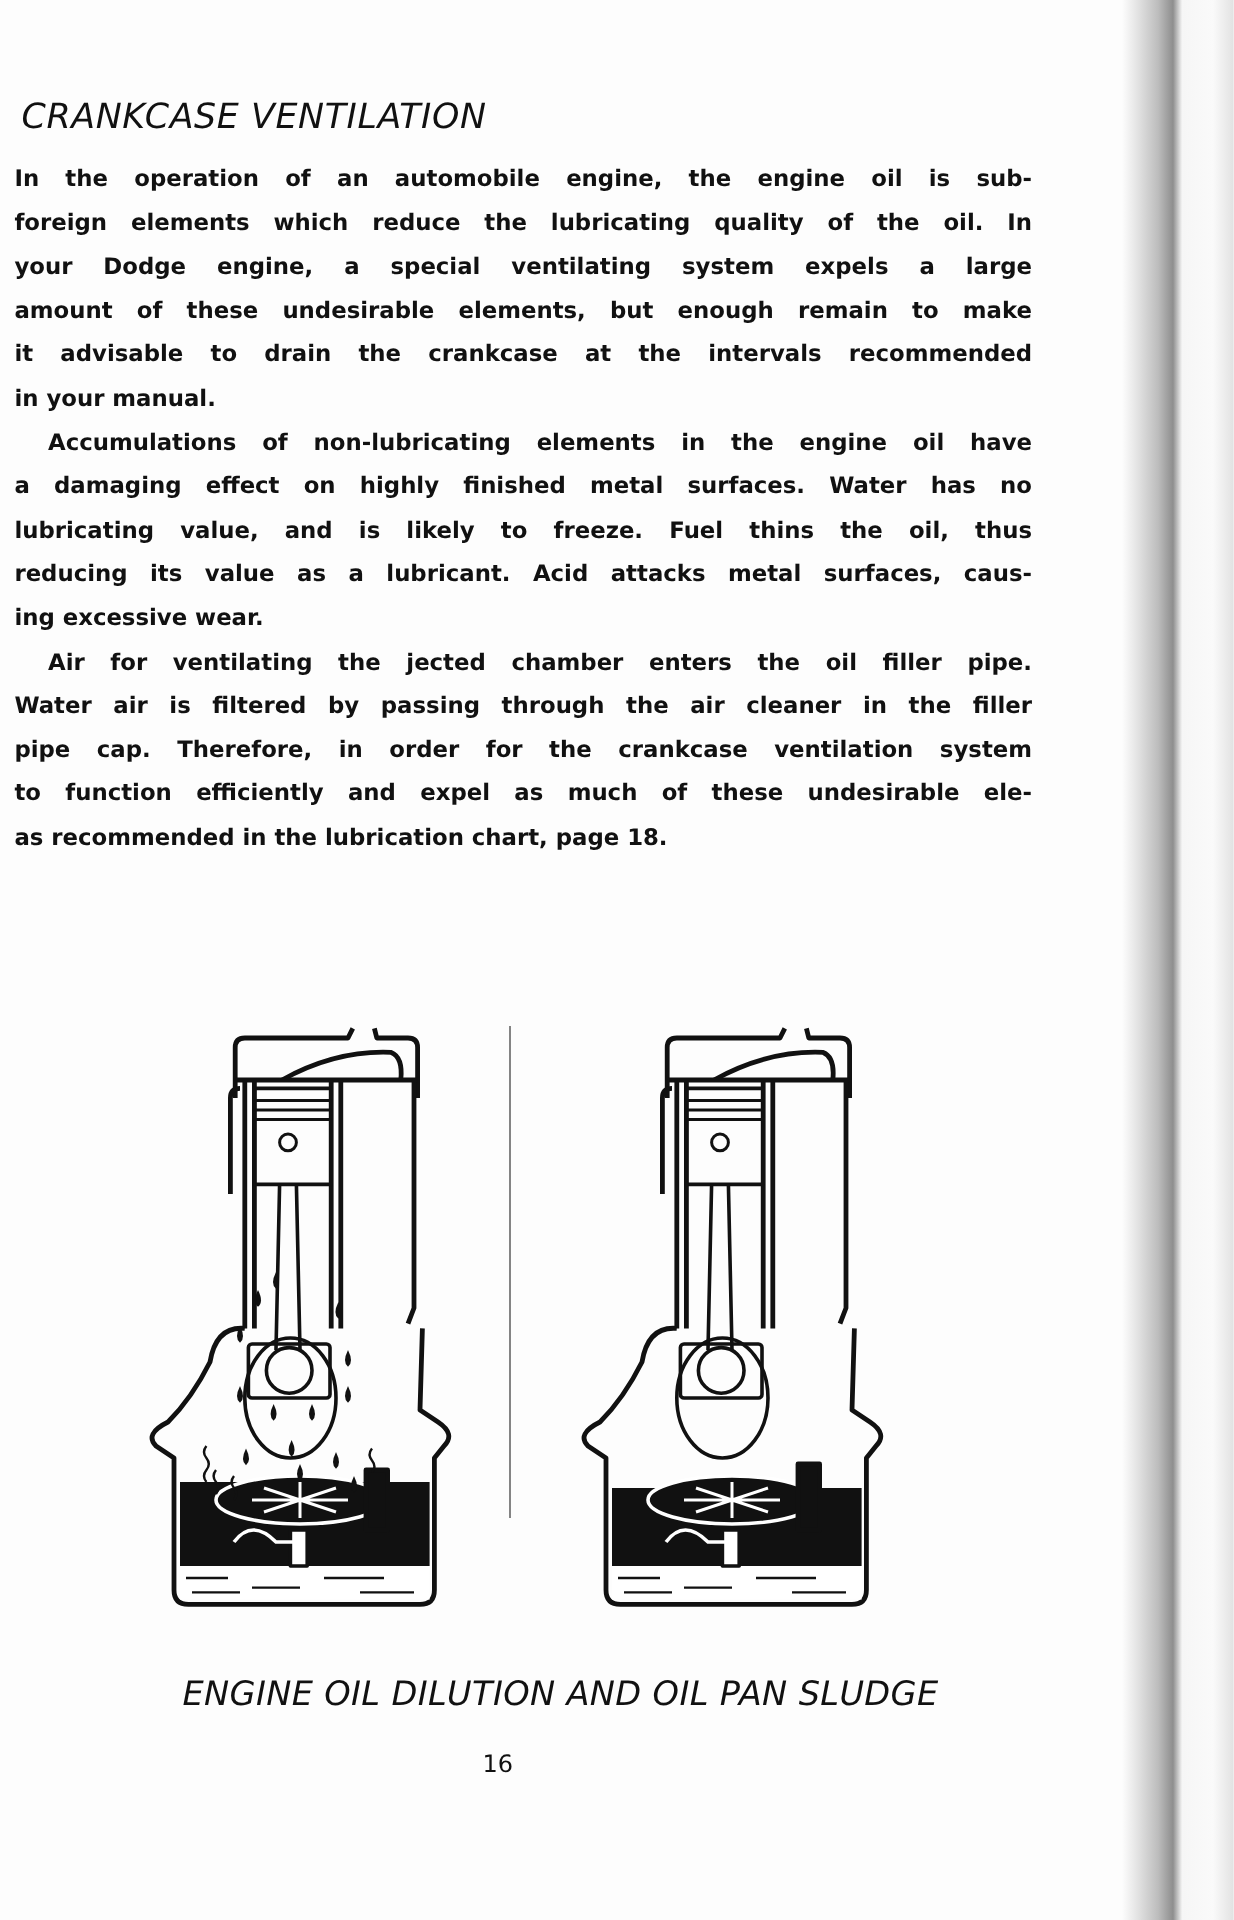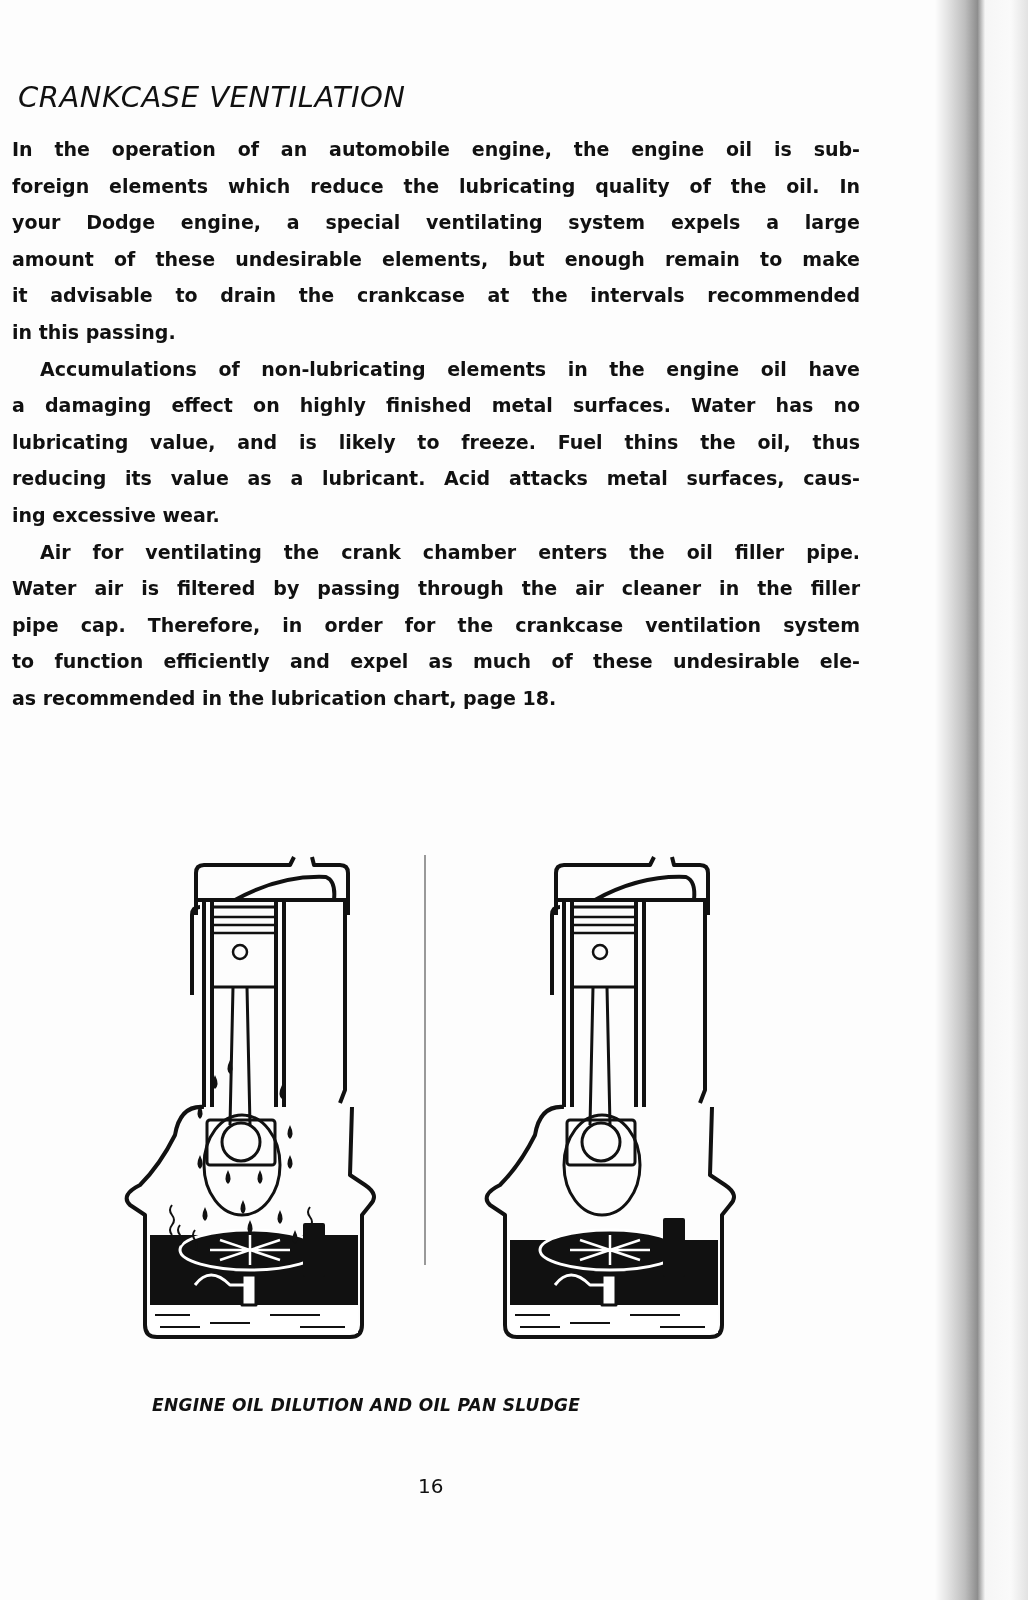--- a/index.html
+++ b/index.html
@@ -30,55 +30,55 @@
   }
   .body-text p { margin: 0; }
   .line { display: block; text-align: justify; text-align-last: justify; white-space: nowrap; }
   .line.last { text-align-last: left; }
   .figure {
     position: absolute; left: 100px; top: 845px; width: 640px; height: 520px;
   }
   .figure svg { width: 100%; height: 100%; }
   .caption {
     position: absolute; left: 152px; top: 1395px;
-    font-size: 17px; font-weight: bold; font-style: italic; letter-spacing: 0.3px;
+    font-size: 28px; font-weight: normal; font-style: italic; letter-spacing: 0.3px;
     margin: 0;
   }
   .page-number {
     position: absolute; left: 402px; top: 1458px;
-    font-size: 20px; margin: 16px;
+    font-size: 20px; margin: 0;
   }
 </style>
 </head>
 <body>
 
 <div class="page">
   <div class="binding-edge"></div>
   <div class="binding-edge-2"></div>
 
   <h1 class="heading">CRANKCASE VENTILATION</h1>
 
   <div class="body-text">
     <p>
       <span class="line">In the operation of an automobile engine, the engine oil is sub-</span>
       <span class="line">foreign elements which reduce the lubricating quality of the oil. In</span>
       <span class="line">your Dodge engine, a special ventilating system expels a large</span>
       <span class="line">amount of these undesirable elements, but enough remain to make</span>
       <span class="line">it advisable to drain the crankcase at the intervals recommended</span>
-      <span class="line last">in this passing.</span>
+      <span class="line last">in your manual.</span>
     </p>
     <p>
       <span class="line" style="padding-left:28px">Accumulations of non-lubricating elements in the engine oil have</span>
       <span class="line">a damaging effect on highly finished metal surfaces. Water has no</span>
       <span class="line">lubricating value, and is likely to freeze. Fuel thins the oil, thus</span>
       <span class="line">reducing its value as a lubricant. Acid attacks metal surfaces, caus-</span>
       <span class="line last">ing excessive wear.</span>
     </p>
     <p>
-      <span class="line" style="padding-left:28px">Air for ventilating the crank chamber enters the oil filler pipe.</span>
+      <span class="line" style="padding-left:28px">Air for ventilating the jected chamber enters the oil filler pipe.</span>
       <span class="line">Water air is filtered by passing through the air cleaner in the filler</span>
       <span class="line">pipe cap. Therefore, in order for the crankcase ventilation system</span>
       <span class="line">to function efficiently and expel as much of these undesirable ele-</span>
       <span class="line last">as recommended in the lubrication chart, page 18.</span>
     </p>
   </div>
 
   <div class="figure">
     <svg viewBox="0 0 640 520" xmlns="http://www.w3.org/2000/svg" fill="none" stroke="#111" stroke-width="4" stroke-linejoin="round">
 

